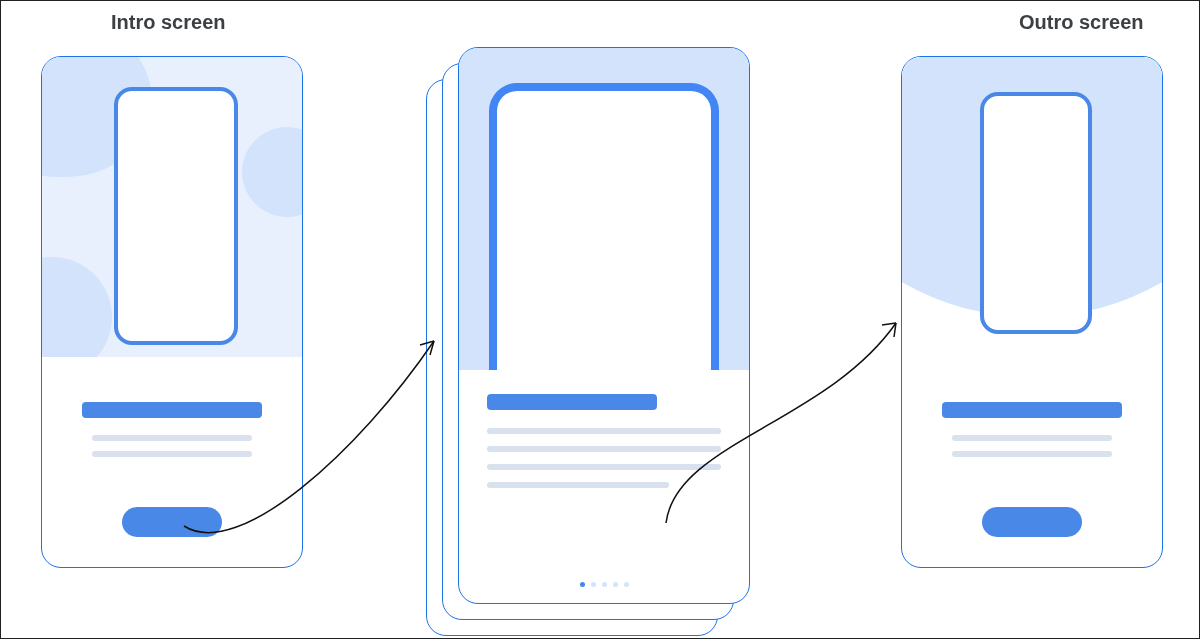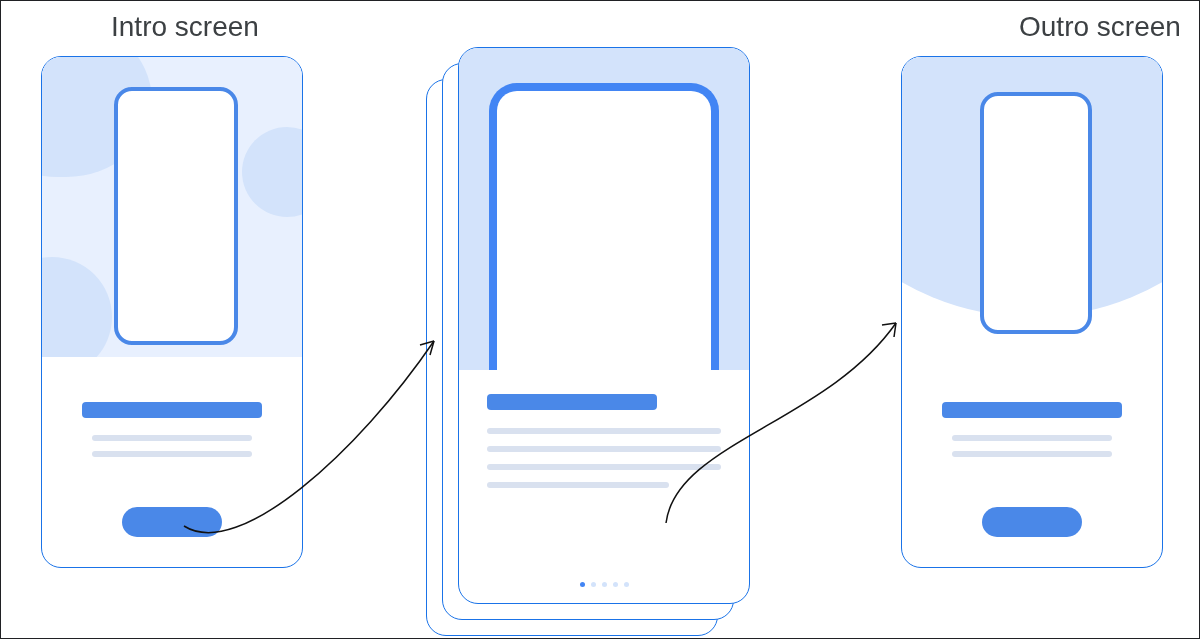--- a/index.html
+++ b/index.html
@@ -23,22 +23,22 @@
   .frame {
     box-sizing: border-box;
     width: 1200px; height: 639px;
     border: 1px solid #202124;
     position: relative;
     overflow: hidden;
   }
   .label {
     position: absolute;
     top: 10px;
-    font-size: 28px;
-    font-weight: 400;
+    font-size: 20px;
+    font-weight: 700;
     color: var(--text);
     white-space: nowrap;
   }
   #label-intro  { left: 110px; }
   #label-feature{ left: 527px; }
   #label-outro  { left: 1018px; text-align: center; }
 
   
   .phone {
     position: absolute;

